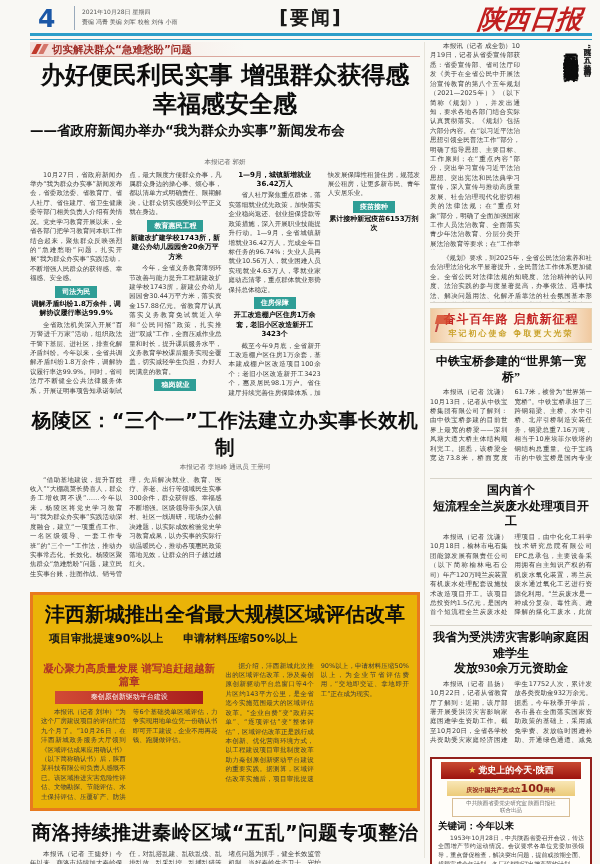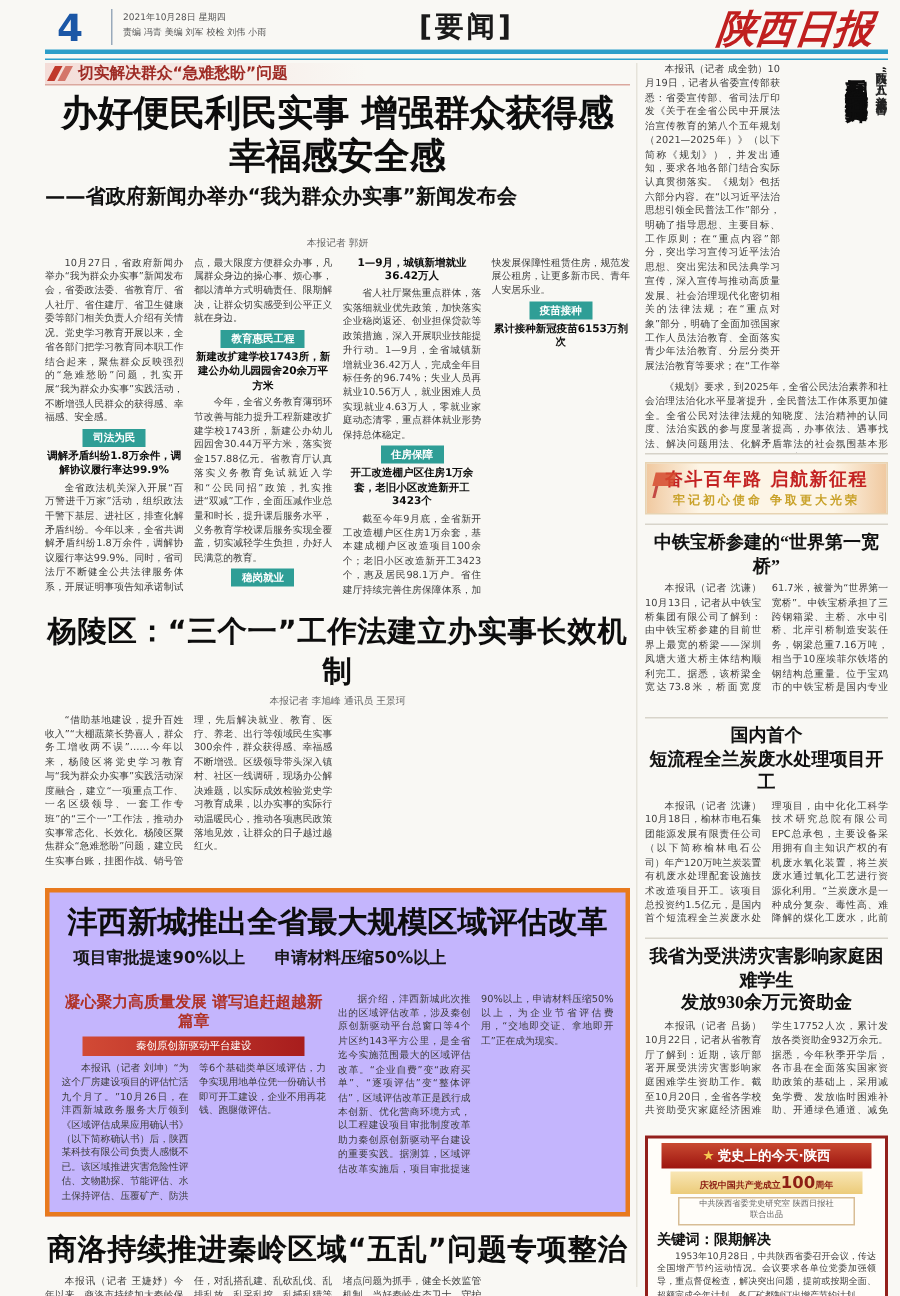--- a/index.html
+++ b/index.html
@@ -30,21 +30,21 @@
           font-size:10.5px;font-weight:bold;color:#9e2b25;}
   .slash{position:absolute;top:2px;width:5px;height:10px;background:#c0392b;transform:skewX(-28deg);}
   .slash.s1{left:4px;} .slash.s2{left:11px;background:#d4766a;}
   .h1{font-size:24px;font-weight:900;text-align:center;letter-spacing:0;line-height:1.2;color:#0d0d0d;margin:2px 0 3px;}
   .deck{font-size:13.5px;font-weight:bold;text-align:left;color:#111;margin:1px 0 18px;}
   .chip{display:block;width:max-content;margin:0 auto 2px;background:#2f9e96;color:#fff;
         font-size:7px;font-weight:bold;padding:1px 7px;}
   .stat{font-size:7px;font-weight:bold;color:#0d0d0d;text-align:center;margin:0 0 2px;line-height:1.35;}
   .h2{font-size:19.5px;font-weight:900;text-align:center;color:#0d0d0d;margin:8px 0 2px;letter-spacing:0.5px;}
   
-  .obox{border:3px solid #e87a1e;margin-top:8px;padding:5px 8px 4px;background:#c4b5fd;}
+  .obox{border:3px solid #e87a1e;margin-top:8px;padding:5px 8px 4px;background:#eab308;}
   .obox-h2{font-size:20px;font-weight:900;text-align:center;color:#0d0d0d;margin:1px 0 3px;}
   .obox-deck{font-size:11px;font-weight:bold;text-align:left;color:#161616;margin-bottom:16px;}
   .obox-deck span{margin:0 8px;}
   .fx{display:flex;gap:8px;}
   .fxl{width:49%;} .fxr{width:51%;}
   .red-kicker{color:#b03328;font-weight:bold;font-size:10.5px;text-align:center;line-height:1.25;}
   .red-bar{background:linear-gradient(90deg,#d24a35,#a81d1d);color:#fff;font-size:7px;
            text-align:center;padding:1.5px 0;margin:3px 14px 4px;}
   
   .right-region{position:absolute;left:430px;top:42px;width:162px;}
@@ -215,20 +215,20 @@
       <div class="pb-banner">
         <span class="pb-star">★</span><span>党史上的今天·陕西</span>
       </div>
       <div class="pb-gold">
         <span>庆祝中国共产党成立</span><span class="big">100</span><span>周年</span>
       </div>
       <div class="pb-credit">
         <div>中共陕西省委党史研究室 陕西日报社</div>
         <div>联合出品</div>
       </div>
-      <div class="pb-kw">关键词：限期解决</div>
+      <div class="pb-kw">关键词：今年以来</div>
       <div class="pb-para">
         <p>1953年10月28日，中共陕西省委召开会议，传达全国增产节约运动情况。会议要求各单位党委加强领导，重点督促检查，解决突出问题，提前或按期全面、超额完成全年计划，各厂矿都制订出增产节约计划。</p>
       </div>
 
     </div>
   </div>
 </div>
 
 </body></html>

